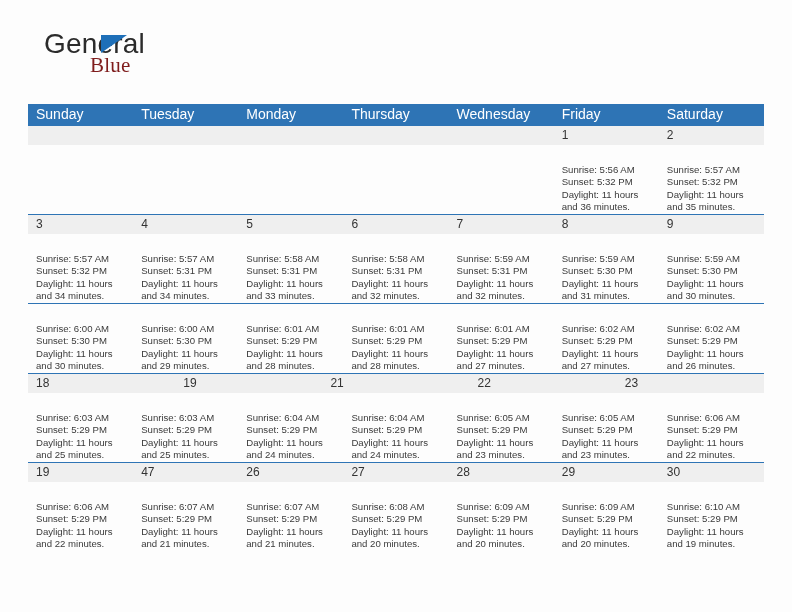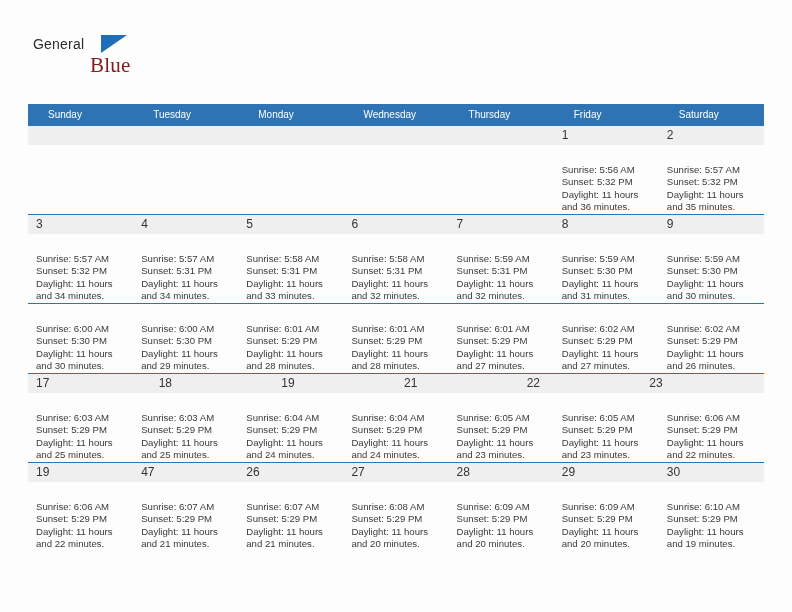--- a/index.html
+++ b/index.html
@@ -33,23 +33,23 @@
 
   .logo {
     position: absolute;
     left: 5px;
     top: 2px;
     width: 180px;
     height: 52px;
   }
   .logo-general {
     position: absolute;
-    left: 0;
+    left: 11px;
     top: 0;
-    font-size: 14px;
+    font-size: 28px;
     line-height: 24px;
     letter-spacing: 0.2px;
     color: #2b2b2b;
     font-family: "Liberation Sans", sans-serif;
   }
   .logo-triangle {
     position: absolute;
     left: 68px;
     top: 3px;
     width: 0;
@@ -99,23 +99,23 @@
   }
 
   .dow-row {
     display: flex;
     background: #2e74b5;
     height: 21px;
   }
   .dow-cell {
     flex: 1 1 0;
     color: #ffffff;
-    font-size: 10px;
+    font-size: 14px;
     line-height: 21px;
-    padding-left: 20px;
+    padding-left: 8px;
     box-sizing: border-box;
     white-space: nowrap;
     overflow: hidden;
   }
 
   .week-row {
     border-top: 1.5px solid #2e74b5;
   }
   .week-row:first-of-type {
     border-top: none;
@@ -168,22 +168,22 @@
 
 
   </div>
 
   <div class="calendar">
 
     <div class="dow-row">
       <div class="dow-cell">Sunday</div>
       <div class="dow-cell">Tuesday</div>
       <div class="dow-cell">Monday</div>
+      <div class="dow-cell">Thursday</div>
       <div class="dow-cell">Wednesday</div>
-      <div class="dow-cell">Thursday</div>
       <div class="dow-cell">Friday</div>
       <div class="dow-cell">Saturday</div>
     </div>
 
     <div class="week-row">
       <div class="day-numbers">
         <div class="daynum-cell"></div>
         <div class="daynum-cell"></div>
         <div class="daynum-cell"></div>
         <div class="daynum-cell"></div>
@@ -335,21 +335,20 @@
           <div class="detail-line">Sunrise: 6:02 AM</div>
           <div class="detail-line">Sunset: 5:29 PM</div>
           <div class="detail-line">Daylight: 11 hours</div>
           <div class="detail-line">and 26 minutes.</div>
         </div>
       </div>
     </div>
 
     <div class="week-row">
       <div class="day-numbers">
-        <div class="daynum-cell">17</div>
         <div class="daynum-cell">18</div>
         <div class="daynum-cell">19</div>
         <div class="daynum-cell">21</div>
         <div class="daynum-cell">22</div>
         <div class="daynum-cell">23</div>
       </div>
       <div class="day-details">
         <div class="detail-cell">
           <div class="detail-line">Sunrise: 6:03 AM</div>
           <div class="detail-line">Sunset: 5:29 PM</div>

